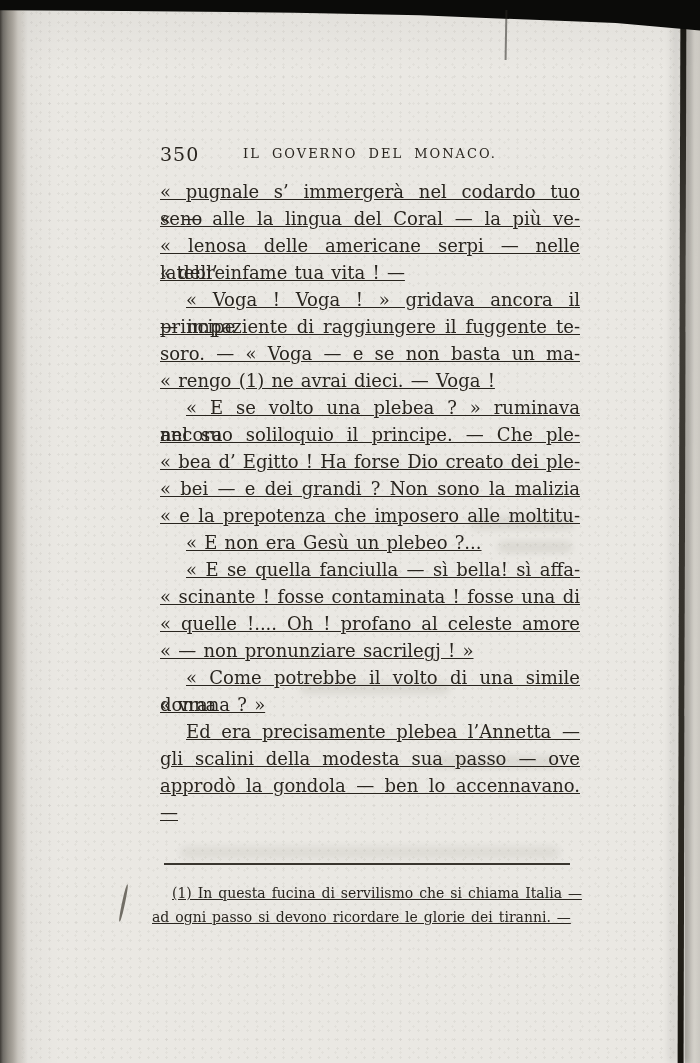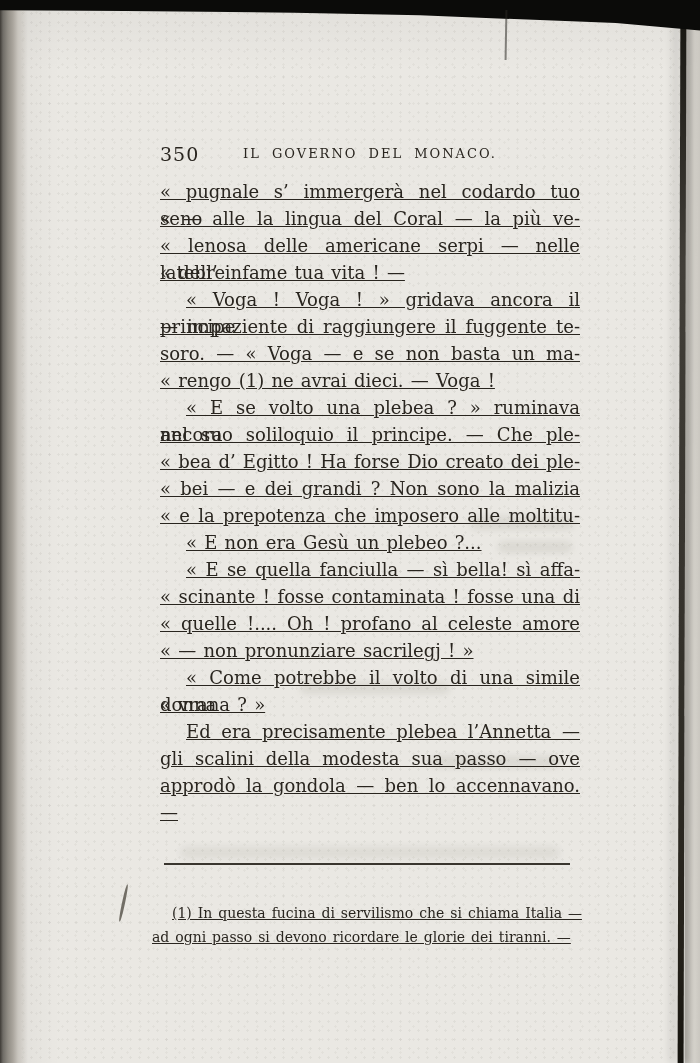--- a/index.html
+++ b/index.html
@@ -77,21 +77,21 @@
     font-size:18px;line-height:27px;height:27px;
     word-spacing:1.5px;white-space:normal;
     text-align:justify;text-justify:inter-word;text-decoration:underline;
   }
   .line.jf{text-align-last:justify;}
   .line.indent{text-indent:26px;}
   .fn-rule{
     position:absolute;left:4px;top:720px;width:406px;height:2px;
     background:#3a362f;
   }
-  .footnote{position:absolute;left:-8px;top:738px;width:430px;margin-top:20px;}
+  .footnote{position:absolute;left:-8px;top:738px;width:430px;}
   .footnote .line{
     font-size:14px;line-height:24px;height:24px;text-align:left;
   }
   .footnote .line.indent{text-indent:20px;}
 </style>
 </head>
 <body>
 
 <div class="paper"></div>
 <div class="left-edge"></div>

